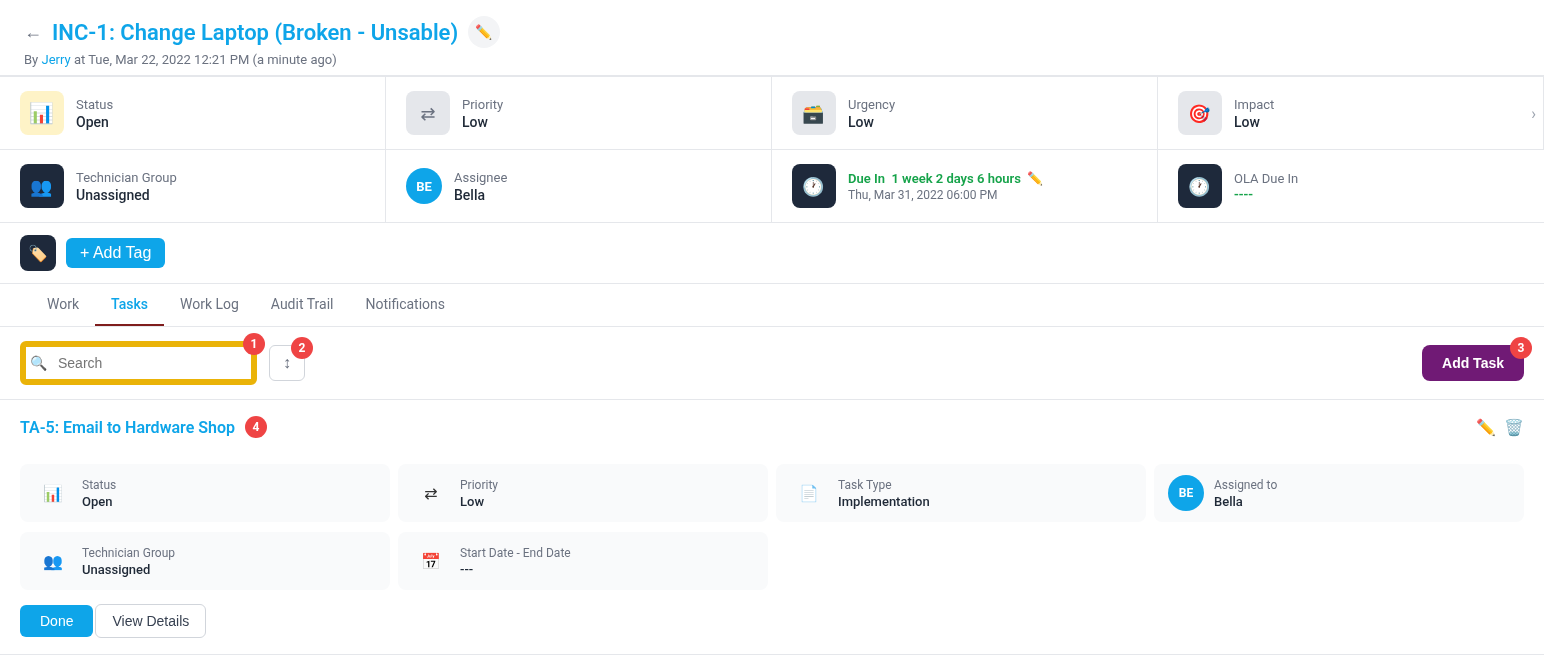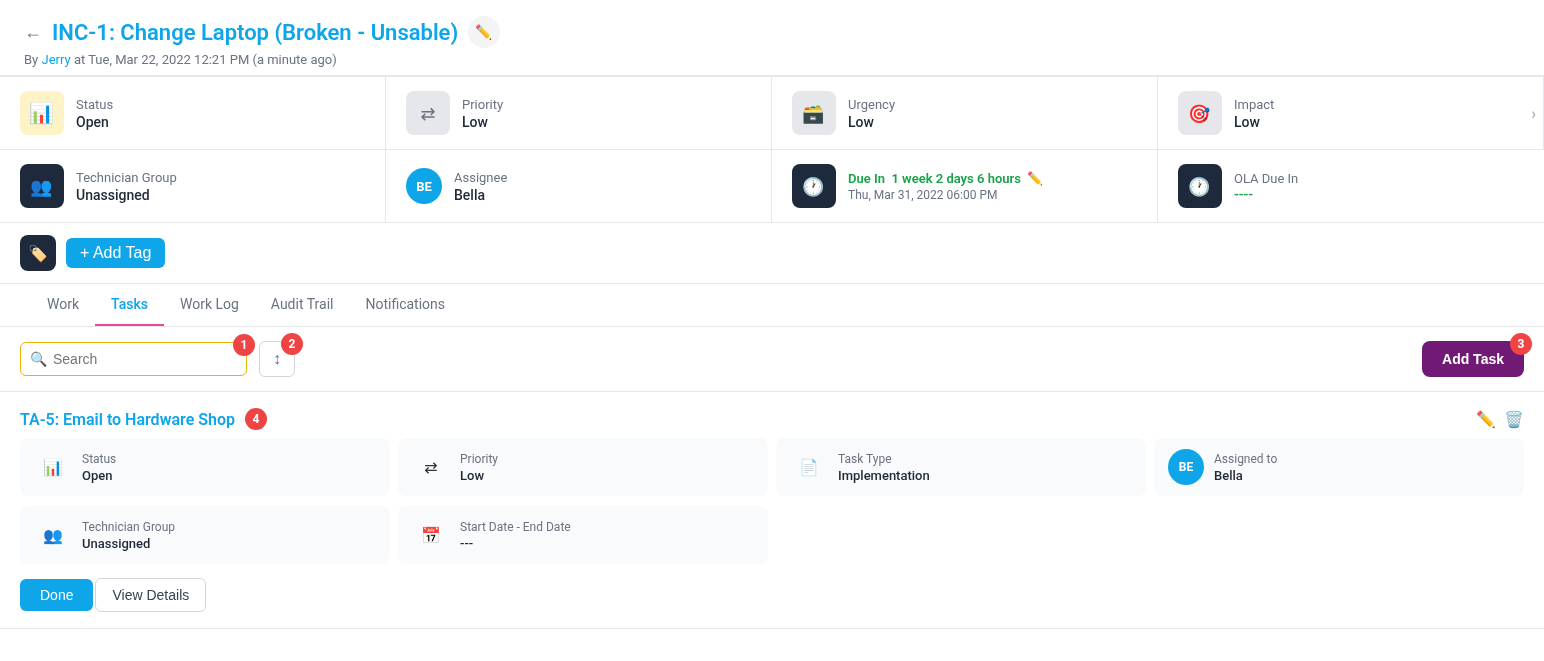--- a/index.html
+++ b/index.html
@@ -35,33 +35,33 @@
     .ola-green { color: #16a34a; font-size: 14px; font-weight: 500; }
 
     
     .tags-row { padding: 12px 20px; border-bottom: 1px solid #e5e7eb; display: flex; align-items: center; gap: 10px; }
     .tag-icon { width: 36px; height: 36px; border-radius: 8px; background: #1e293b; display: flex; align-items: center; justify-content: center; color: #fff; font-size: 16px; }
     .add-tag-btn { background: #0ea5e9; color: #fff; border: none; padding: 6px 14px; border-radius: 6px; font-size: 16px; cursor: pointer; }
 
     
     .tabs { display: flex; align-items: center; gap: 0; padding: 0 31px; border-bottom: 1px solid #e5e7eb; }
     .tab { padding: 12px 16px; font-size: 14px; color: #6b7280; cursor: pointer; border-bottom: 2px solid transparent; }
-    .tab.active { color: #0ea5e9; border-bottom: 2px solid #ec4899; font-weight: 500; border-radius: 0; }
+    .tab.active { color: #0ea5e9; border-bottom: 2px solid #7f1d1d; font-weight: 500; border-radius: 0; }
 
     
     .task-toolbar { display: flex; align-items: center; gap: 12px; padding: 14px 20px; border-bottom: 1px solid #e5e7eb; position: relative; }
     .search-icon-inner { position: absolute; left: 10px; top: 50%; transform: translateY(-50%); color: #9ca3af; font-size: 14px; }
-    .search-input { width: 100%; padding: 8px 12px 8px 32px; border: 1px solid #eab308; border-radius: 6px; font-size: 14px; color: #374151; outline: none; }
+    .search-input { width: 100%; padding: 8px 12px 8px 32px; border: 6px solid #eab308; border-radius: 6px; font-size: 14px; color: #374151; outline: none; }
     .badge-red { background: #ef4444; color: #fff; border-radius: 50%; width: 22px; height: 22px; display: flex; align-items: center; justify-content: center; font-size: 12px; font-weight: 700; position: absolute; top: -8px; right: -8px; }
     .sort-btn { width: 36px; height: 36px; border: 1px solid #d1d5db; border-radius: 6px; background: #fff; display: flex; align-items: center; justify-content: center; cursor: pointer; color: #6b7280; font-size: 16px; position: relative; }
     .add-task-btn { margin-left: auto; background: #701a75; color: #fff; border: none; padding: 10px 20px; border-radius: 8px; font-size: 14px; font-weight: 600; cursor: pointer; position: relative; }
 
     
     .task-item { padding: 16px 20px; border-bottom: 1px solid #e5e7eb; }
-    .task-header { display: flex; align-items: center; justify-content: space-between; margin-bottom: 8px; }
+    .task-header { display: flex; align-items: center; justify-content: space-between; margin-bottom: 26px; }
     .task-title { color: #0ea5e9; font-size: 16px; font-weight: 600; }
     .task-actions { display: flex; gap: 8px; }
     .task-action-btn { background: none; border: none; cursor: pointer; font-size: 16px; }
     .task-action-btn.edit { color: #6b7280; }
     .task-action-btn.delete { color: #ef4444; }
 
     .task-info-grid { display: grid; grid-template-columns: 1fr 1fr 1fr 1fr; gap: 8px; margin-bottom: 10px; }
     .task-info-card { display: flex; align-items: center; gap: 10px; background: #f9fafb; border-radius: 8px; padding: 10px 14px; }
     .task-card-icon { width: 38px; height: 38px; border-radius: 8px; display: flex; align-items: center; justify-content: center; font-size: 16px; flex-shrink: 0; }
     .task-card-text .label { font-size: 12px; color: #6b7280; }

